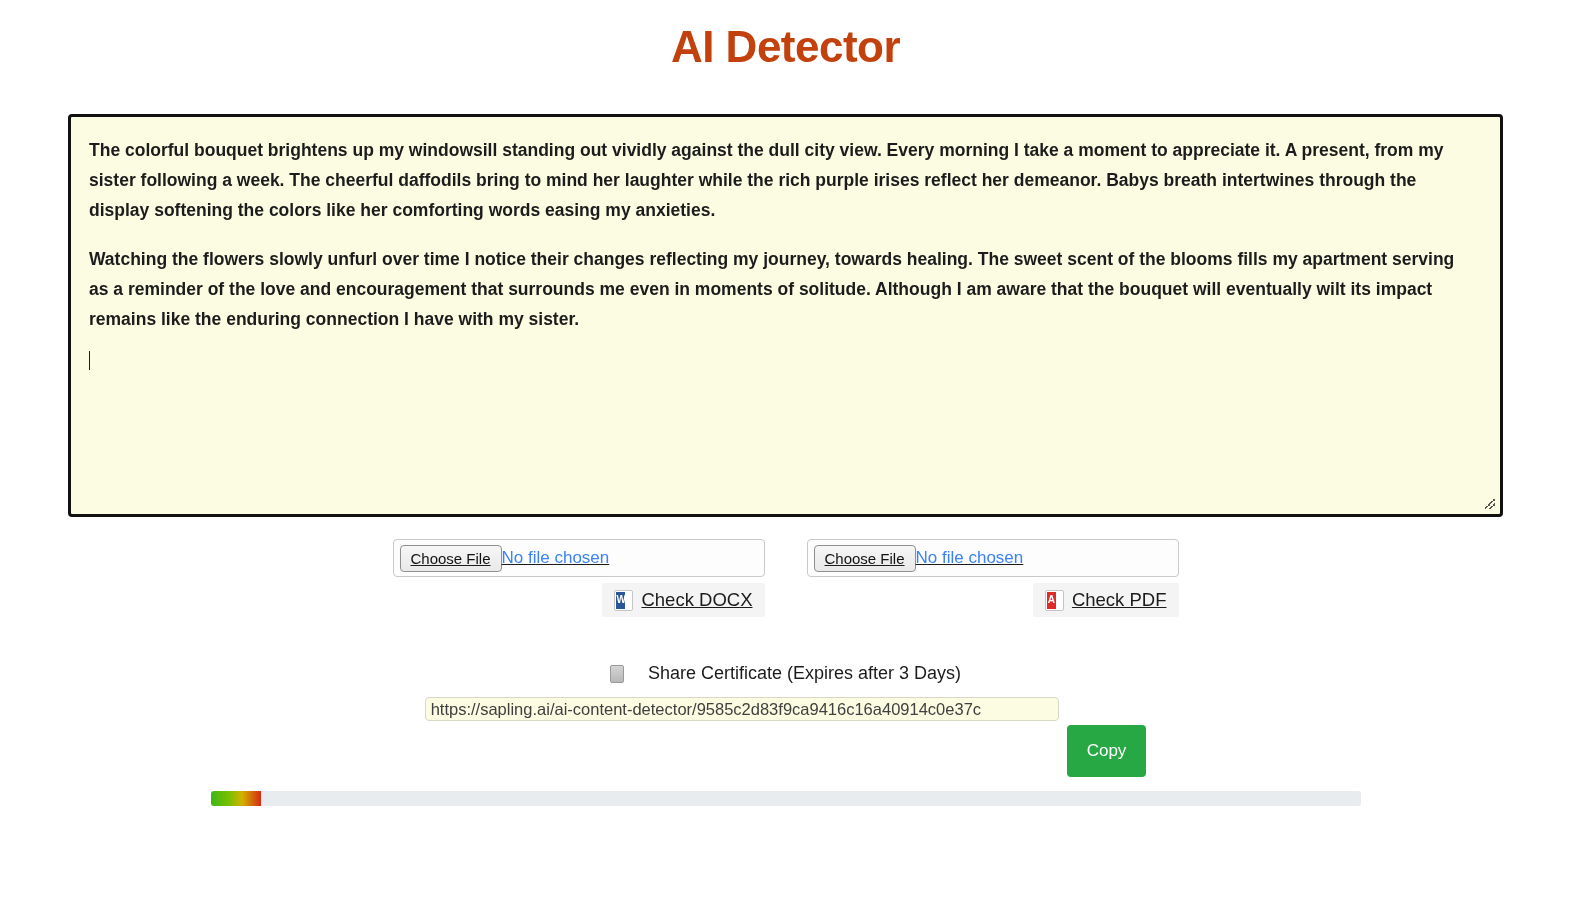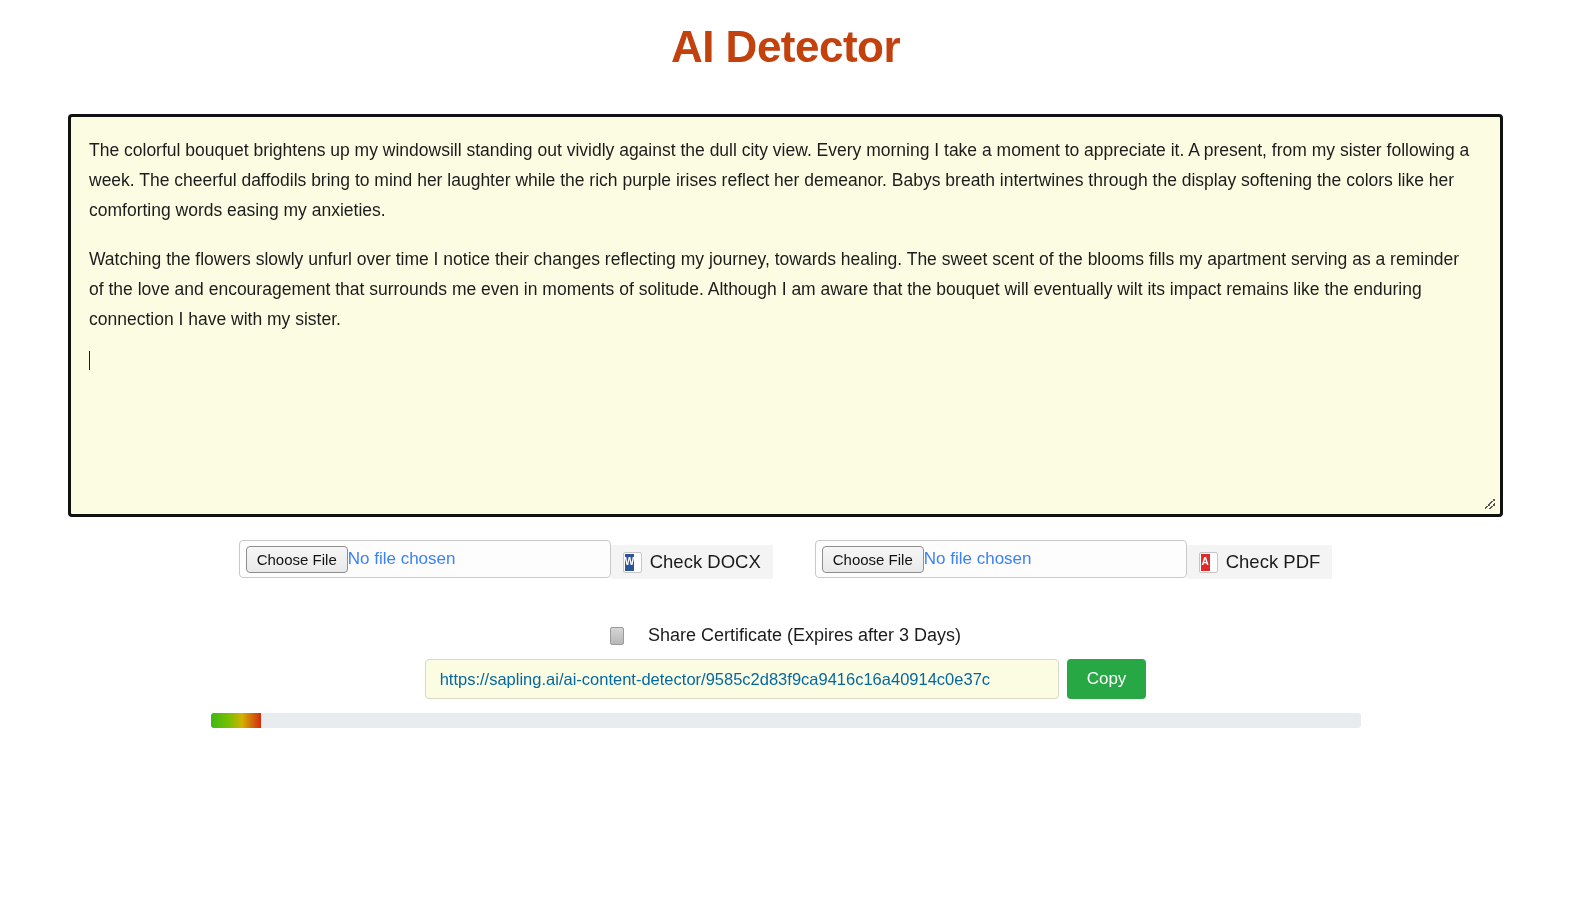--- a/index.html
+++ b/index.html
@@ -35,20 +35,21 @@
     height: 403px;
     border: 3px solid #111111;
     border-radius: 4px;
     background: #fcfce3;
     padding: 18px 22px 14px 18px;
     font-size: 17.5px;
     line-height: 1.72;
     color: #1c1c1c;
     position: relative;
     overflow: hidden;
+    font-weight: bold;
   }
   .editor p {
     margin: 0 0 1.05em 0;
   }
   .editor p:last-of-type {
     margin-bottom: 12px;
   }
   .caret {
     display: inline-block;
     width: 1px;
@@ -78,22 +79,23 @@
   }
 
   .uploads {
     display: flex;
     justify-content: center;
     gap: 42px;
     margin-top: 22px;
   }
   .upload-col {
     display: flex;
-    flex-direction: row;
-    align-items: center;
+    flex-direction: column;
+    align-items: flex-end;
+    text-decoration: underline;
   }
   .file-input {
     box-sizing: border-box;
     width: 372px;
     height: 38px;
     border: 1px solid #c9c9c9;
     border-radius: 4px;
     background: #fdfdfd;
     display: flex;
     align-items: center;
@@ -182,41 +184,42 @@
   .cert-row {
     margin-top: 13px;
     display: flex;
     justify-content: center;
     align-items: stretch;
     gap: 8px;
   }
   .cert-url {
     box-sizing: border-box;
     width: 634px;
-    height: 40px;
+    height: 24px;
     border: 1px solid #d8d8c7;
     border-radius: 4px;
     background: #fcfce3;
     display: flex;
     align-items: center;
-    padding: 0 14px;
+    padding: 0 5px;
     font-size: 16.5px;
-    color: #0369a1;
+    color: #404040;
   }
   .copy-btn {
     box-sizing: border-box;
-    height: 40px;
+    height: 52px;
     background: #28a745;
     color: #ffffff;
     border: none;
     border-radius: 4px;
     padding: 0 20px;
     font-size: 17px;
     cursor: pointer;
     font-family: "Liberation Sans", sans-serif;
+    margin-top: 28px;
   }
 
   .score-label {
     margin-top: 26px;
     text-align: center;
     font-size: 20px;
     font-weight: bold;
     color: #111;
   }
   .bar-wrap {

